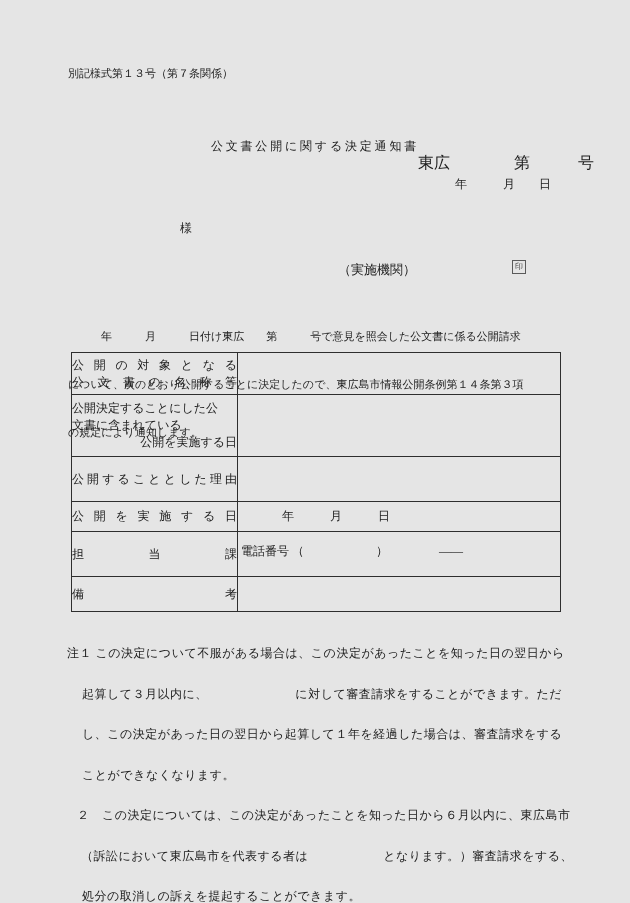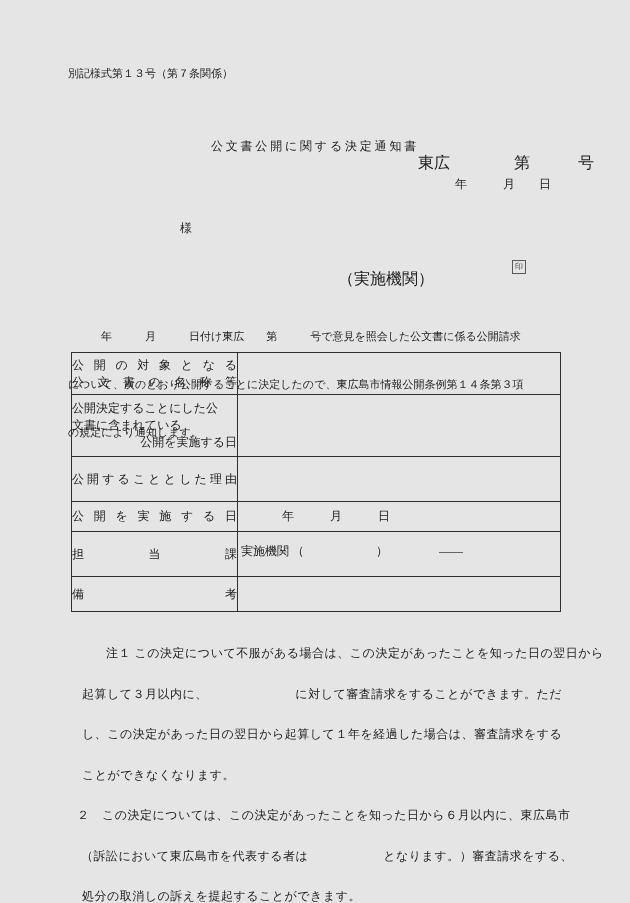--- a/index.html
+++ b/index.html
@@ -7,21 +7,21 @@
     position:relative;width:630px;height:903px;background:#e5e5e5;
     font-family:"Liberation Serif","DejaVu Serif",serif;
     color:#1c1c1c;overflow:hidden;
   }
   .abs{position:absolute;white-space:pre;}
   .form-number{left:68px;top:66px;font-size:11px;}
   .doc-title{left:0;top:106px;width:630px;text-align:center;font-size:12px;letter-spacing:2.8px;margin-top:32px;}
   .doc-number{left:418px;top:153px;font-size:16px;}
   .date-line{left:455px;top:176px;font-size:12px;}
   .addressee{left:180px;top:220px;font-size:12px;}
-  .issuer{left:338px;top:269px;font-size:16px;font-family:Liberation Serif, serif;}
+  .issuer{left:338px;top:261px;font-size:13px;font-family:Liberation Serif, serif;}
   .seal-box{
     position:absolute;left:512px;top:260px;width:12px;height:12px;
     border:1px solid #5a5a5a;display:flex;align-items:center;justify-content:center;
   }
   .seal-box span{font-size:8px;color:#474747;line-height:1;}
   .body-par{left:68px;top:296px;font-size:11px;line-height:16px;}
   .body-par div{white-space:pre;}
 
   table.decision{
     position:absolute;left:71px;top:352px;width:489px;
@@ -37,21 +37,21 @@
   .lline{text-align:left;text-align-last:left;}
   .rline{text-align:right;text-align-last:right;}
   td.val div{white-space:pre;padding-left:8px;}
   td.val-bottom{vertical-align:bottom;}
   td.val-bottom div{white-space:pre;padding:0 0 5px 3px;}
   tr.r1{height:42px;margin-top:12px;} tr.r2{height:62px;} tr.r3{height:45px;}
   tr.r4{height:30px;} tr.r5{height:45px;} tr.r6{height:35px;}
 
   .notes{left:67px;top:620px;font-size:12px;letter-spacing:0.5px;line-height:13.5px;width:540px;}
   .notes div{white-space:pre;}
-  .n-num0{padding-left:0;margin-left:39px;}
+  .n-num0{padding-left:0;}
   .n-num{padding-left:10px;}
   .n-cont{padding-left:15px;}
   .n-paren{padding-left:14px;}
 </style>
 </head>
 <body>
 
 <div class="page">
 
   <div class="abs form-number">別記様式第１３号（第７条関係）</div>
@@ -115,21 +115,21 @@
       </td>
       <td class="val">
         <div>　　　年　　　月　　　日</div>
       </td>
     </tr>
     <tr class="r5">
       <td class="lbl">
         <div class="jline">担当課</div>
       </td>
       <td class="val-bottom">
-        <div>実施機関 （　　　　　　）　　　　 ――</div>
+        <div>電話番号 （　　　　　　）　　　　 ――</div>
       </td>
     </tr>
     <tr class="r6">
       <td class="lbl">
         <div class="jline">備考</div>
       </td>
       <td class="val">
         <div></div>
       </td>
     </tr>

